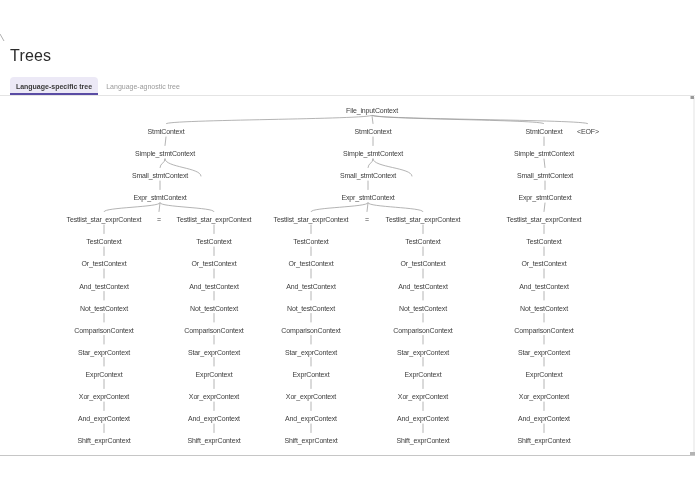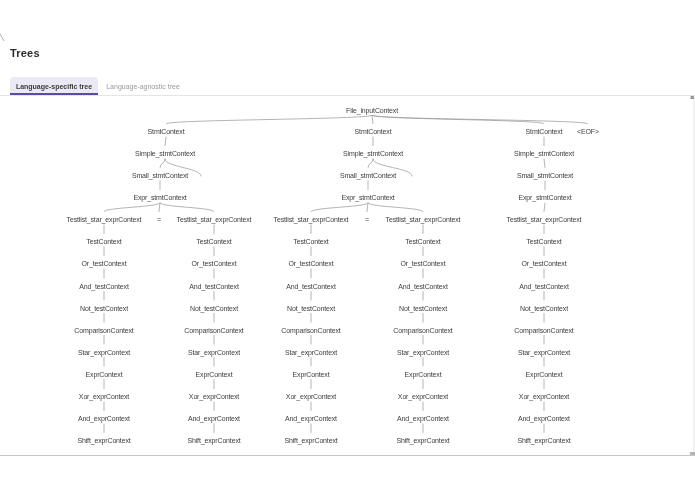--- a/index.html
+++ b/index.html
@@ -3,21 +3,21 @@
 <meta charset="utf-8">
 <style>
   html,body{margin:0;padding:0;background:#ffffff;}
   body{
     width:695px;height:494px;overflow:hidden;position:relative;
     font-family:"Liberation Sans", sans-serif;
     -webkit-font-smoothing:antialiased;
   }
   .page-title{
     position:absolute;left:10px;top:47px;
-    font-size:11px;font-weight:700;color:#2b2b2b;letter-spacing:.2px;
+    font-size:16px;font-weight:400;color:#2b2b2b;letter-spacing:.2px;
   }
   .tab-bar{position:absolute;left:0;top:77px;width:695px;height:18px;}
   .tab{
     position:absolute;top:0;height:18px;display:flex;align-items:center;justify-content:center;
     font-size:7px;cursor:pointer;white-space:nowrap;
   }
   .tab.active{
     left:10px;width:88px;background:#ECE9F6;border-radius:4px 4px 0 0;
     font-weight:700;color:#3a3a3a;
   }

